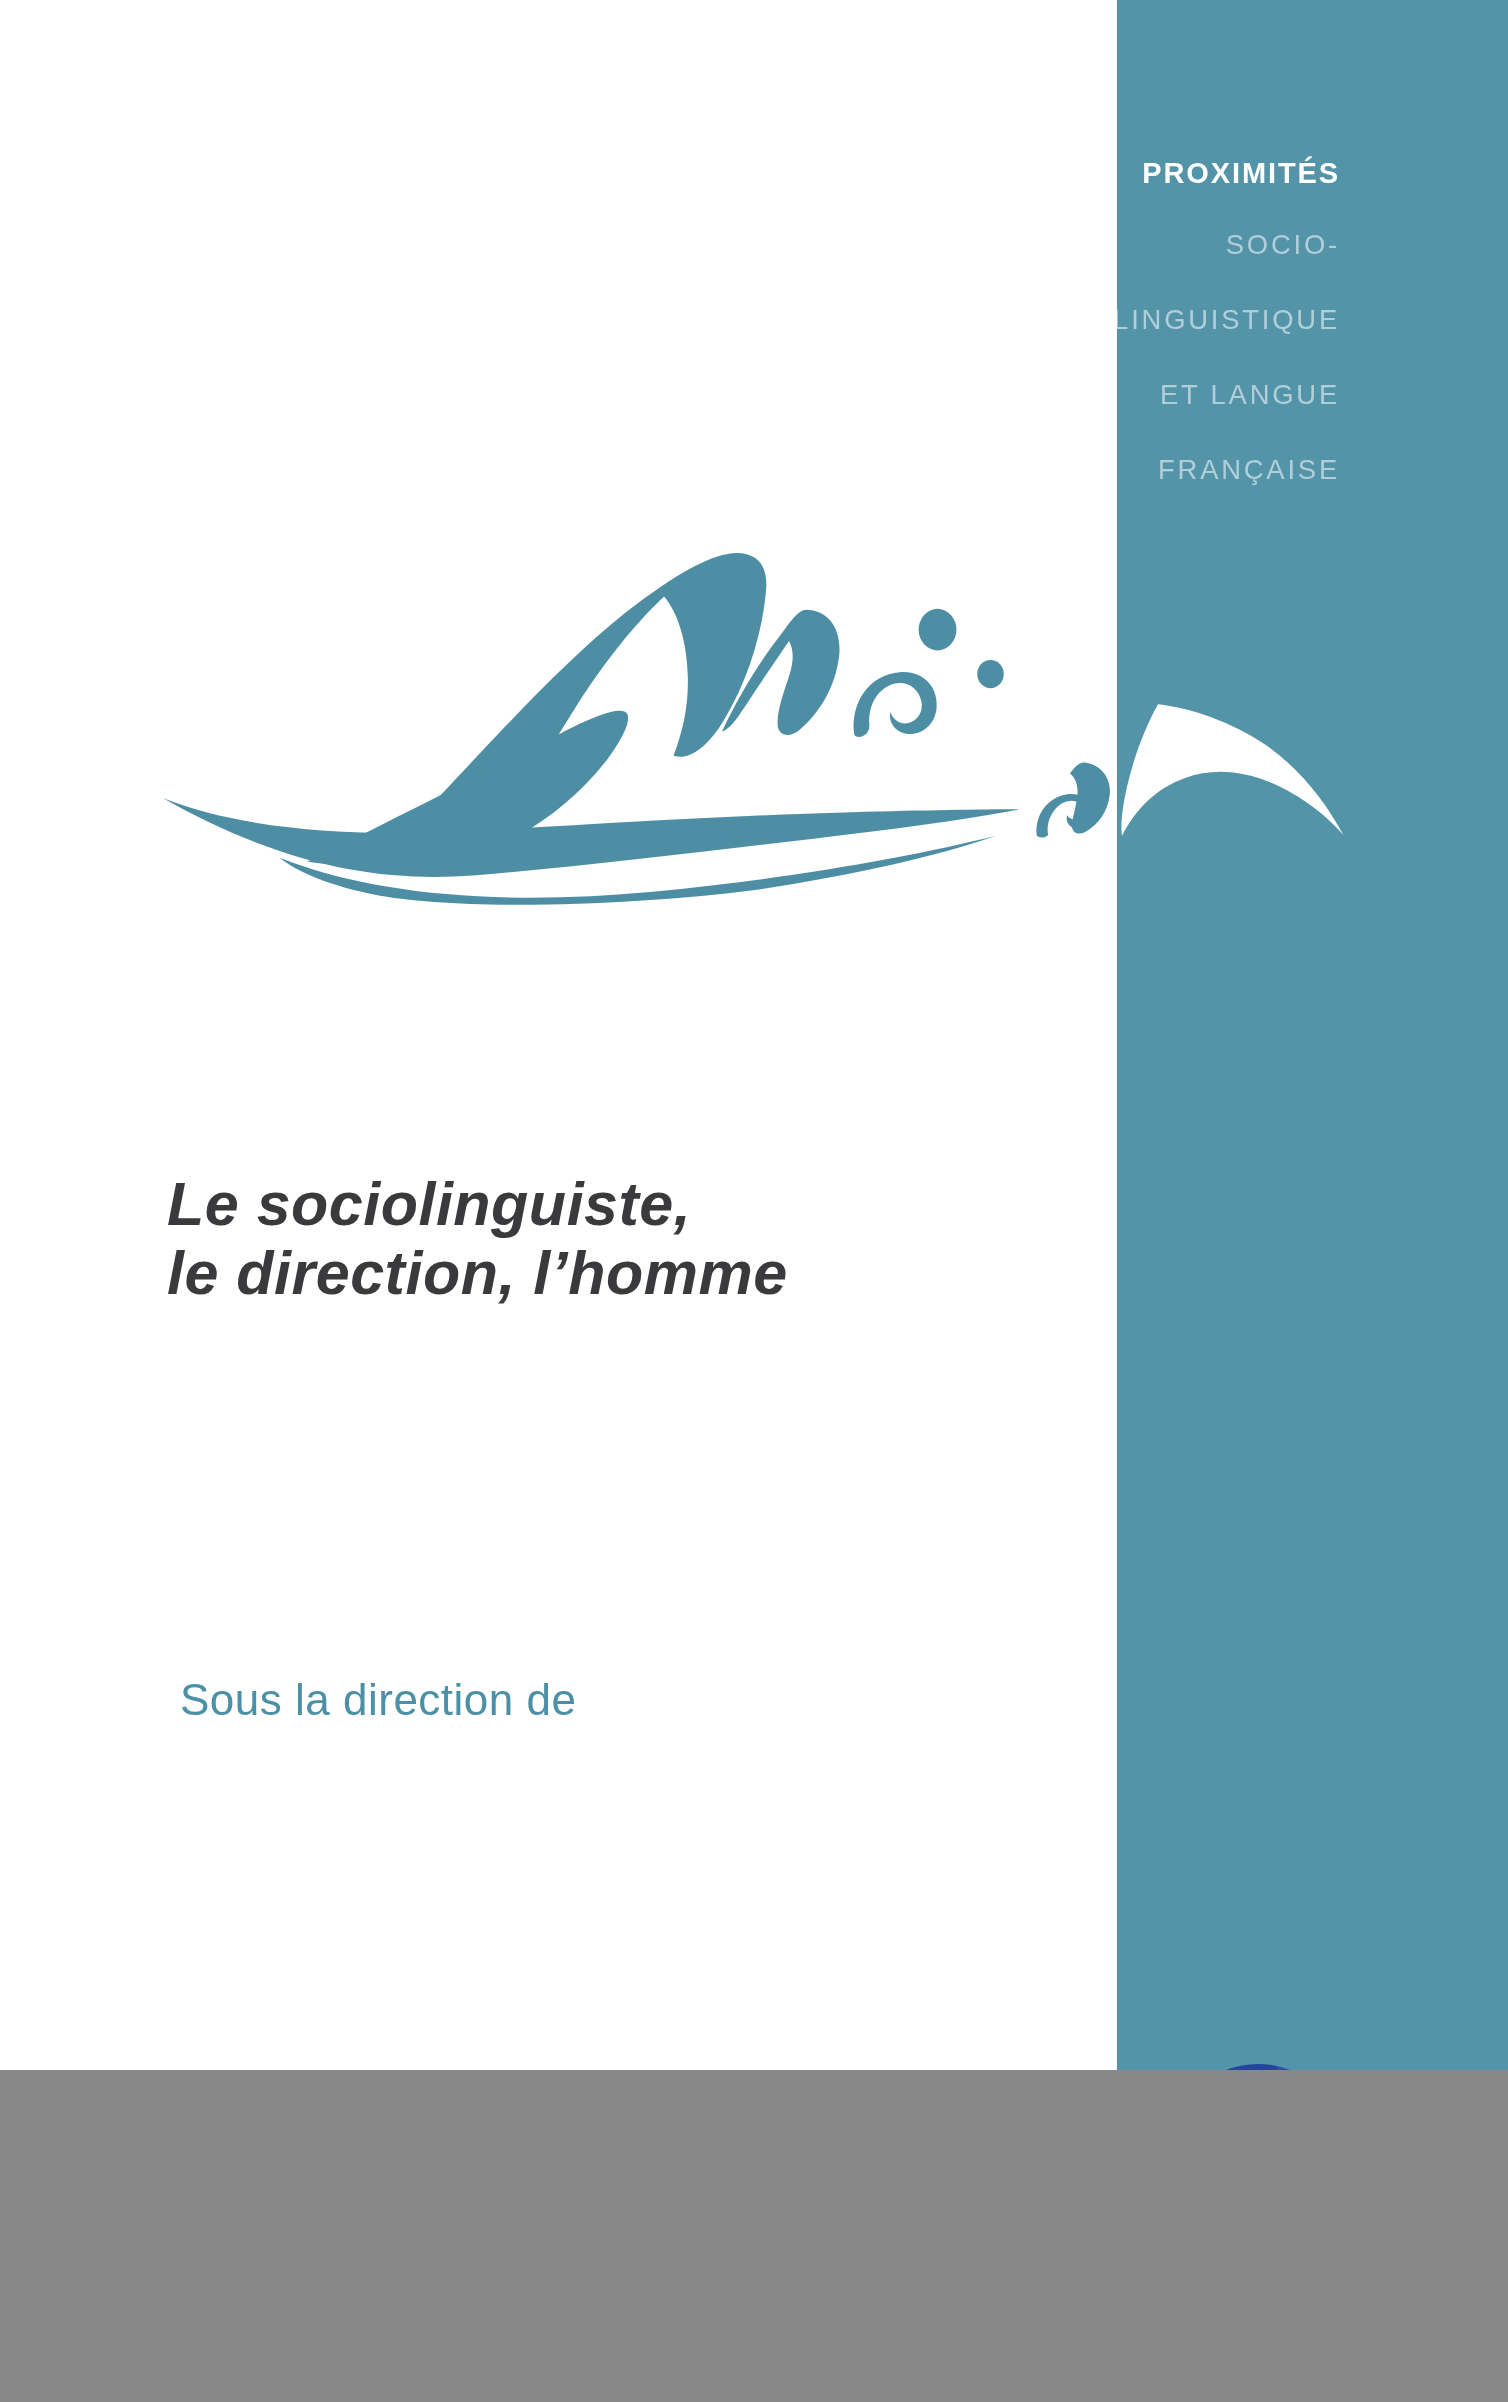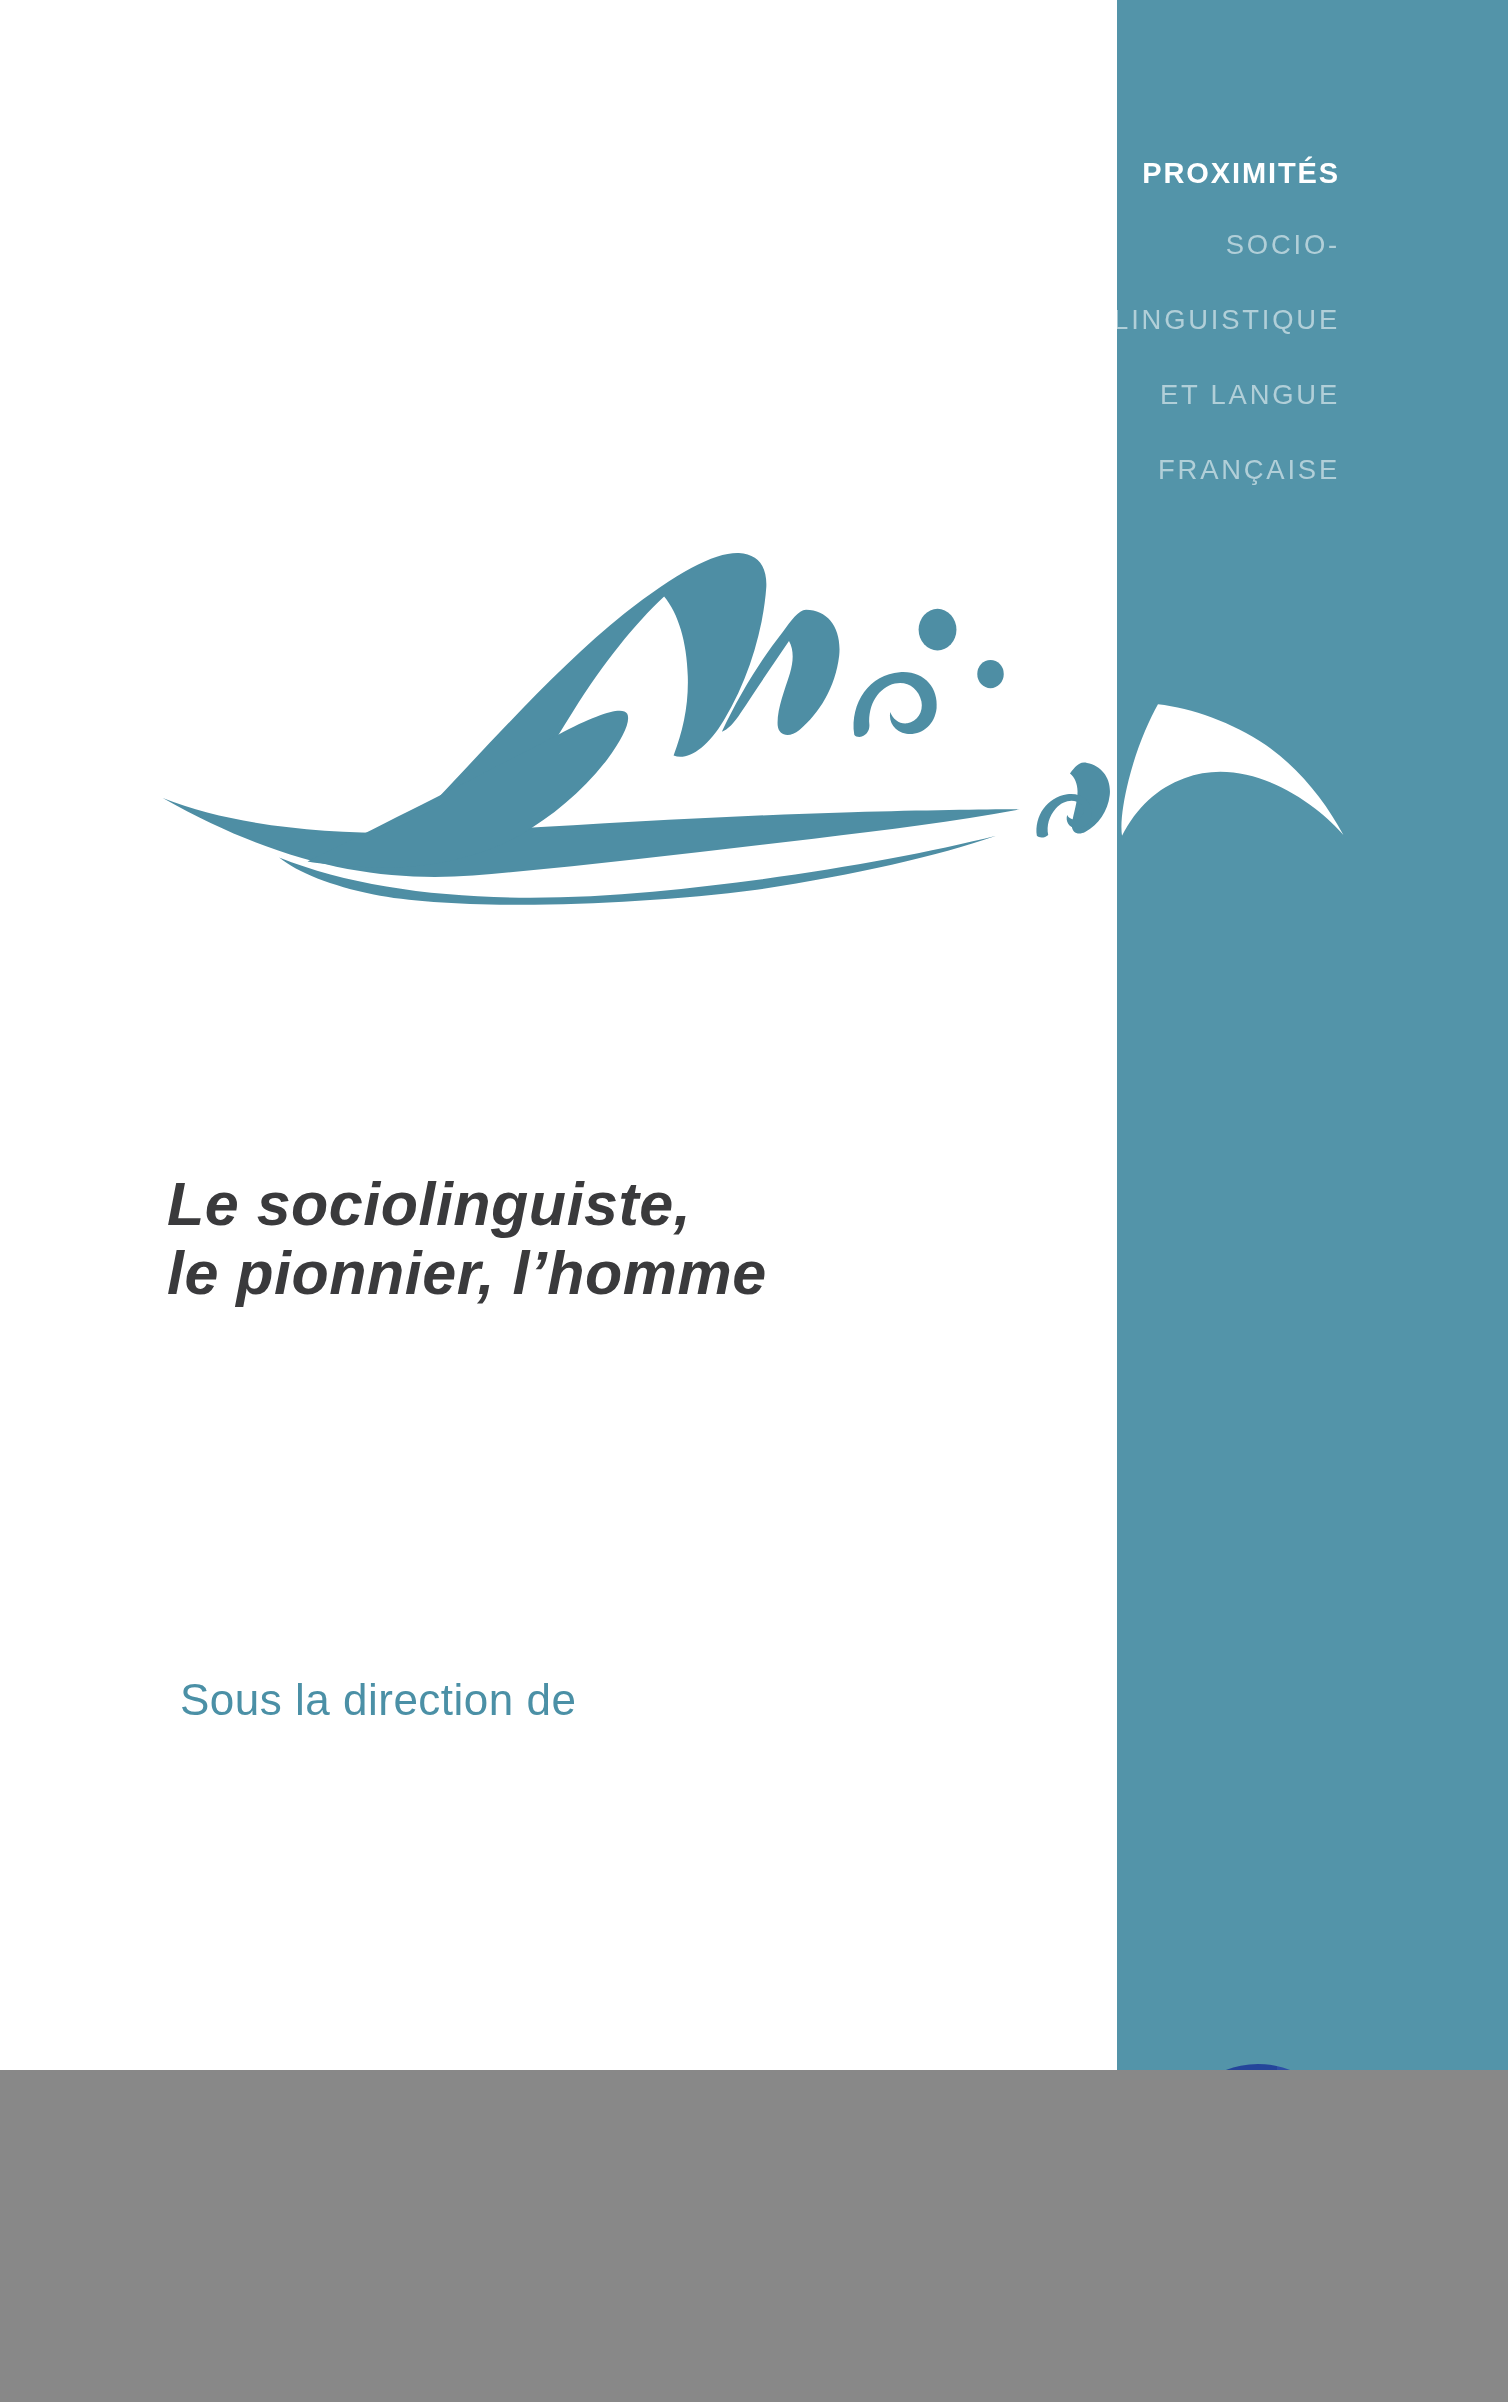--- a/index.html
+++ b/index.html
@@ -148,21 +148,21 @@
       <div class="series-line">SOCIO-</div>
       <div class="series-line">LINGUISTIQUE</div>
       <div class="series-line">ET LANGUE</div>
       <div class="series-line">FRANÇAISE</div>
     </div>
   </div>
 
 
   <div class="subtitle">
     <div>Le sociolinguiste,</div>
-    <div>le pionnier, l’homme</div>
+    <div>le direction, l’homme</div>
   </div>
 
   <div class="editor-label">Sous la direction de</div>
 
   <div class="logo">
     <svg class="book" viewBox="0 0 132 32" xmlns="http://www.w3.org/2000/svg" aria-hidden="true">
       <g fill="#ffffff">
         <path d="M4,29 Q28,6 62,2 L62,8 Q32,12 9,30 Z"></path>
         <path d="M13,30 Q34,13 62,10 L62,15 Q38,18 17,31 Z"></path>
         <path d="M21,31 Q41,20 62,17 L62,22 Q44,24 25,32 Z"></path>

